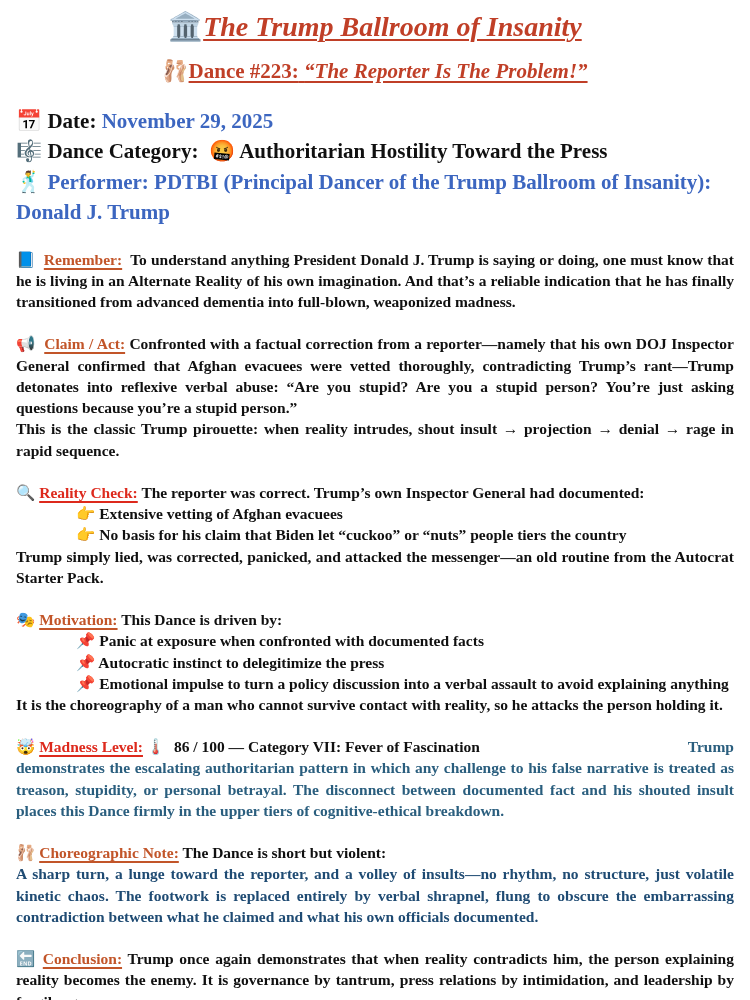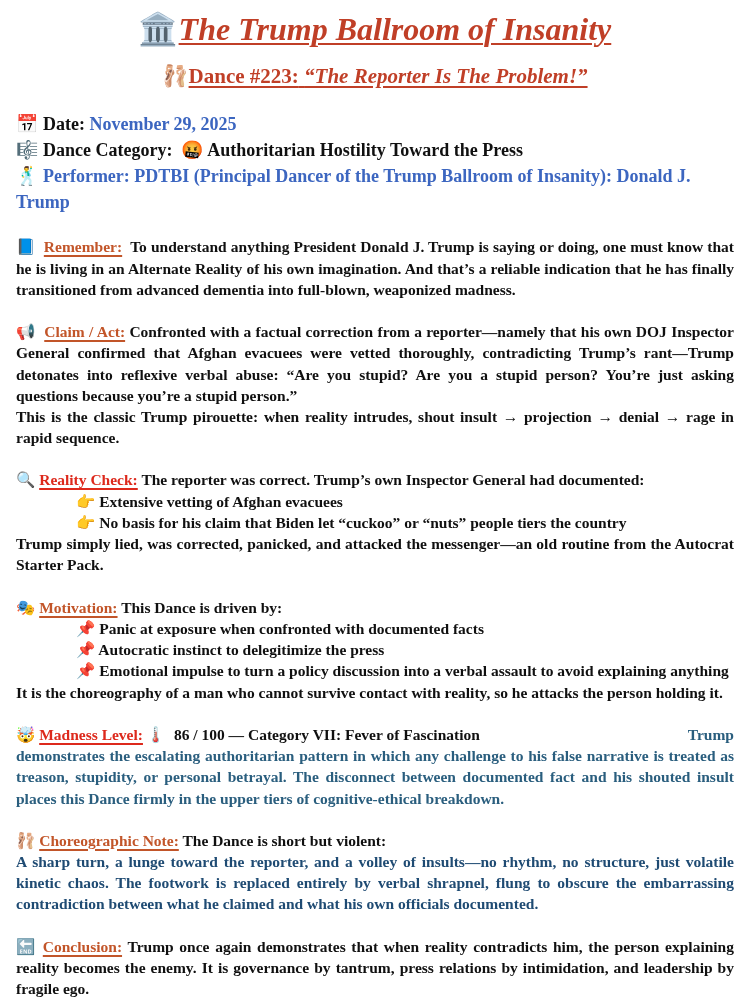--- a/index.html
+++ b/index.html
@@ -9,32 +9,32 @@
     font-weight:bold;
     color:#101010;
     -webkit-font-smoothing:antialiased;
   }
   .page{box-sizing:border-box;width:750px;padding:8px 16px 10px 16px;}
   .emoji{font-weight:normal;font-style:normal;}
 
   
   .title{
     margin:2px 0 0 0;text-align:center;
-    font-size:32px;font-style:italic;color:#C03F27;
+    font-size:28px;font-style:italic;color:#C03F27;
   }
   .title .u{ text-decoration:underline;text-decoration-thickness:2px;text-underline-offset:3px;}
   .subtitle{
     margin:16px 0 0 0;text-align:center;
     font-size:21px;color:#C03F27;font-weight:bold;
   }
   .subtitle .u{text-decoration:underline;text-decoration-thickness:2px;text-underline-offset:3px;}
   .subtitle em{font-style:italic;}
 
   
-  .meta{margin-top:22px;font-size:18px;line-height:1.45;}
+  .meta{margin-top:22px;font-size:21px;line-height:1.45;}
   .meta-line{margin:0;}
   .blue{color:#3C66C0;}
   .black{color:#101010;}
 
   
   .sec{margin-top:21px;font-size:15.5px;line-height:1.37;}
   .sec p{margin:0;text-align:justify;}
   .h{
     text-decoration:underline;text-decoration-thickness:1.5px;text-underline-offset:3px;
   }

